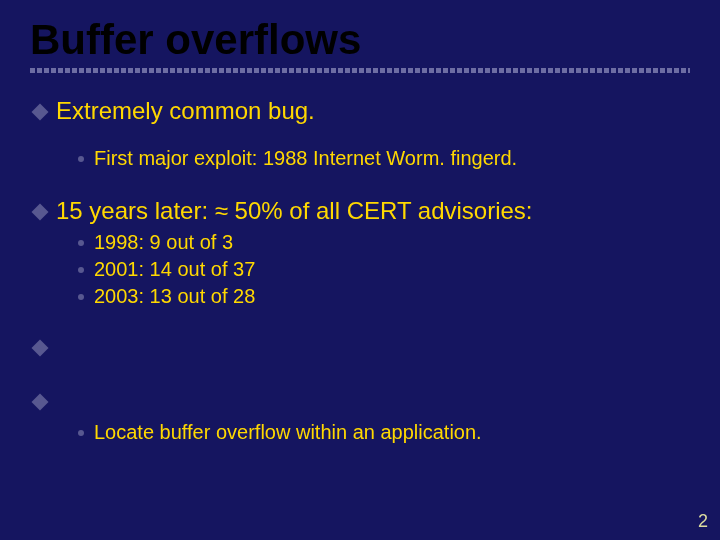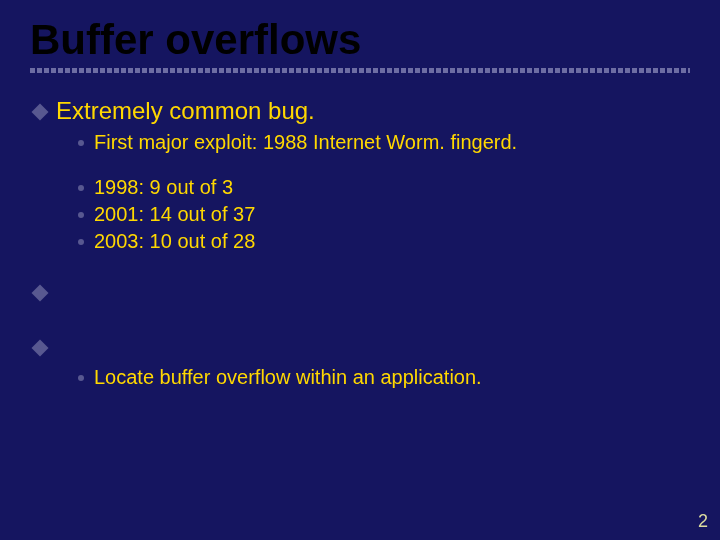--- a/index.html
+++ b/index.html
@@ -52,21 +52,21 @@
     margin-right: 10px;
     vertical-align: 3px;
   }
   .lvl1 {
     font-size: 24px;
     margin: 8px 0 4px 4px;
     line-height: 1.2;
   }
   .lvl2 {
     font-size: 20px;
-    margin: 4px 0 4px 48px;
+    margin: 20px 0 4px 48px;
     line-height: 1.25;
   }
   .lvl2b {
     font-size: 20px;
     margin: 2px 0 2px 48px;
     line-height: 1.25;
   }
   .gap {
     height: 14px;
   }
@@ -89,28 +89,31 @@
 
   <div class="lvl1">
     <span class="diamond"></span><span>Extremely common bug.</span>
   </div>
   <div class="lvl2">
     <span class="dot"></span><span>First major exploit:  1988 Internet Worm.   fingerd.</span>
   </div>
 
   <div class="gap"></div>
 
+  <div class="lvl1">
+    <span class="diamond"></span><span>15</span><span> years later:    ≈ 50% of all CERT advisories:</span>
+  </div>
   <div class="lvl2b">
     <span class="dot"></span><span>1998:   9 out of 3</span>
   </div>
   <div class="lvl2b">
     <span class="dot"></span><span>2001:   14 out of 37</span>
   </div>
   <div class="lvl2b">
-    <span class="dot"></span><span>2003:   10 out of 28</span>
+    <span class="dot"></span><span>2003:   13 out of 28</span>
   </div>
 
   <div class="gap"></div>
 
   <div class="lvl1">
     <span class="diamond"></span>
   </div>
 
   <div class="gap"></div>
 

